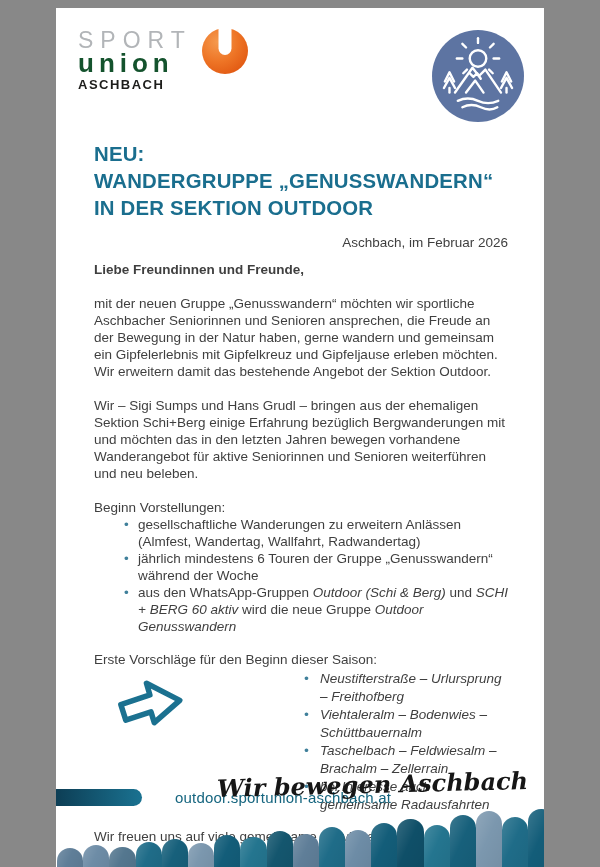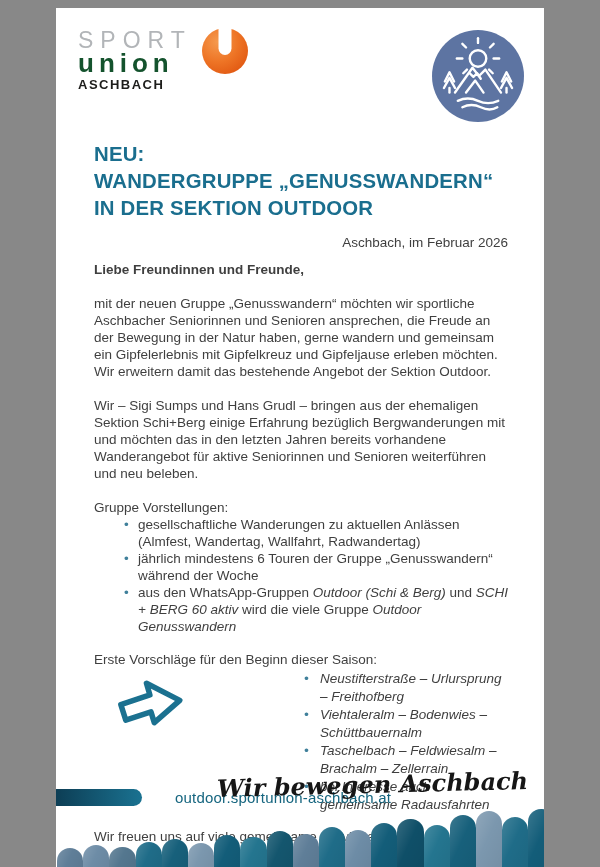--- a/index.html
+++ b/index.html
@@ -98,27 +98,27 @@
       <span>WANDERGRUPPE „GENUSSWANDERN“</span><br>
       <span>IN DER SEKTION OUTDOOR</span>
     </h1>
 
     <div class="dateline">Aschbach, im Februar 2026</div>
 
     <p class="salutation">Liebe Freundinnen und Freunde,</p>
 
     <p class="block">mit der neuen Gruppe „Genusswandern“ möchten wir sportliche Aschbacher Seniorinnen und Senioren ansprechen, die Freude an der Bewegung in der Natur haben, gerne wandern und gemeinsam ein Gipfelerlebnis mit Gipfelkreuz und Gipfeljause erleben möchten. Wir erweitern damit das bestehende Angebot der Sektion Outdoor.</p>
 
-    <p class="block">Wir – Sigi Sumps und Hans Grudl –  bringen aus der ehemaligen Sektion Schi+Berg einige Erfahrung bezüglich Bergwanderungen mit und möchten das in den letzten Jahren bereits vorhandene Wanderangebot für aktive Seniorinnen und Senioren weiterführen und neu beleben.</p>
+    <p class="block">Wir – Sigi Sumps und Hans Grudl –  bringen aus der ehemaligen Sektion Schi+Berg einige Erfahrung bezüglich Bergwanderungen mit und möchten das in den letzten Jahren bewegen vorhandene Wanderangebot für aktive Seniorinnen und Senioren weiterführen und neu beleben.</p>
 
-    <div>Gruppe Vorstellungen:</div>
+    <div>Beginn Vorstellungen:</div>
     <ul class="bullets">
-        <li><span>gesellschaftliche Wanderungen zu aktuellen Anlässen (Almfest, Wandertag, Wallfahrt, Radwandertag)</span></li>
+        <li><span>gesellschaftliche Wanderungen zu erweitern Anlässen (Almfest, Wandertag, Wallfahrt, Radwandertag)</span></li>
         <li><span>jährlich mindestens 6 Touren der Gruppe „Genusswandern“ während der Woche</span></li>
-        <li><span>aus den WhatsApp-Gruppen </span><em>Outdoor (Schi &amp; Berg)</em><span> und </span><em>SCHI + BERG 60 aktiv</em><span> wird die viele Gruppe </span><em>Outdoor Genusswandern</em></li>
+        <li><span>aus den WhatsApp-Gruppen </span><em>Outdoor (Schi &amp; Berg)</em><span> und </span><em>SCHI + BERG 60 aktiv</em><span> wird die neue Gruppe </span><em>Outdoor Genusswandern</em></li>
       </ul>
 
     <div>Erste Vorschläge für den Beginn dieser Saison:</div>
     <div class="saison-row">
       <div class="arrow-wrap">
         <svg width="72" height="56" viewBox="0 0 72 56">
           <path d="M7 25 L37 19 L35 7 L66 28 L38 47 L36 36 L10 41 Z" fill="#ffffff" stroke="#1b7190" stroke-width="5.5" stroke-linejoin="round" transform="rotate(-7 36 28)"></path>
         </svg>
       </div>
       <ul class="saison-list">

